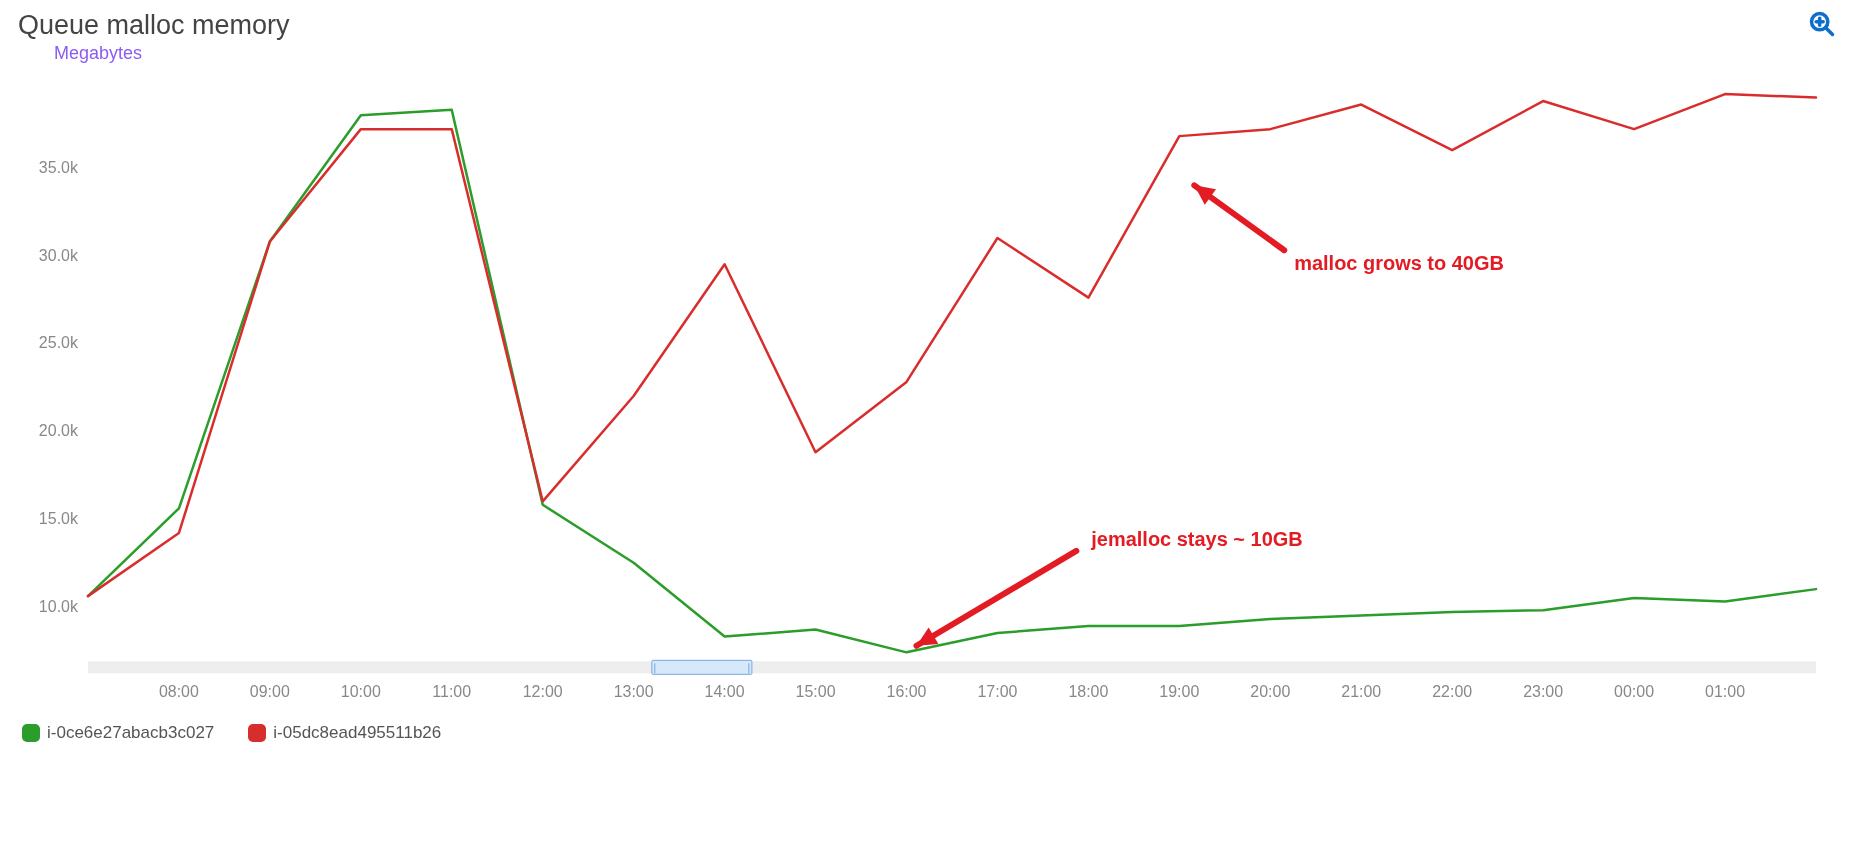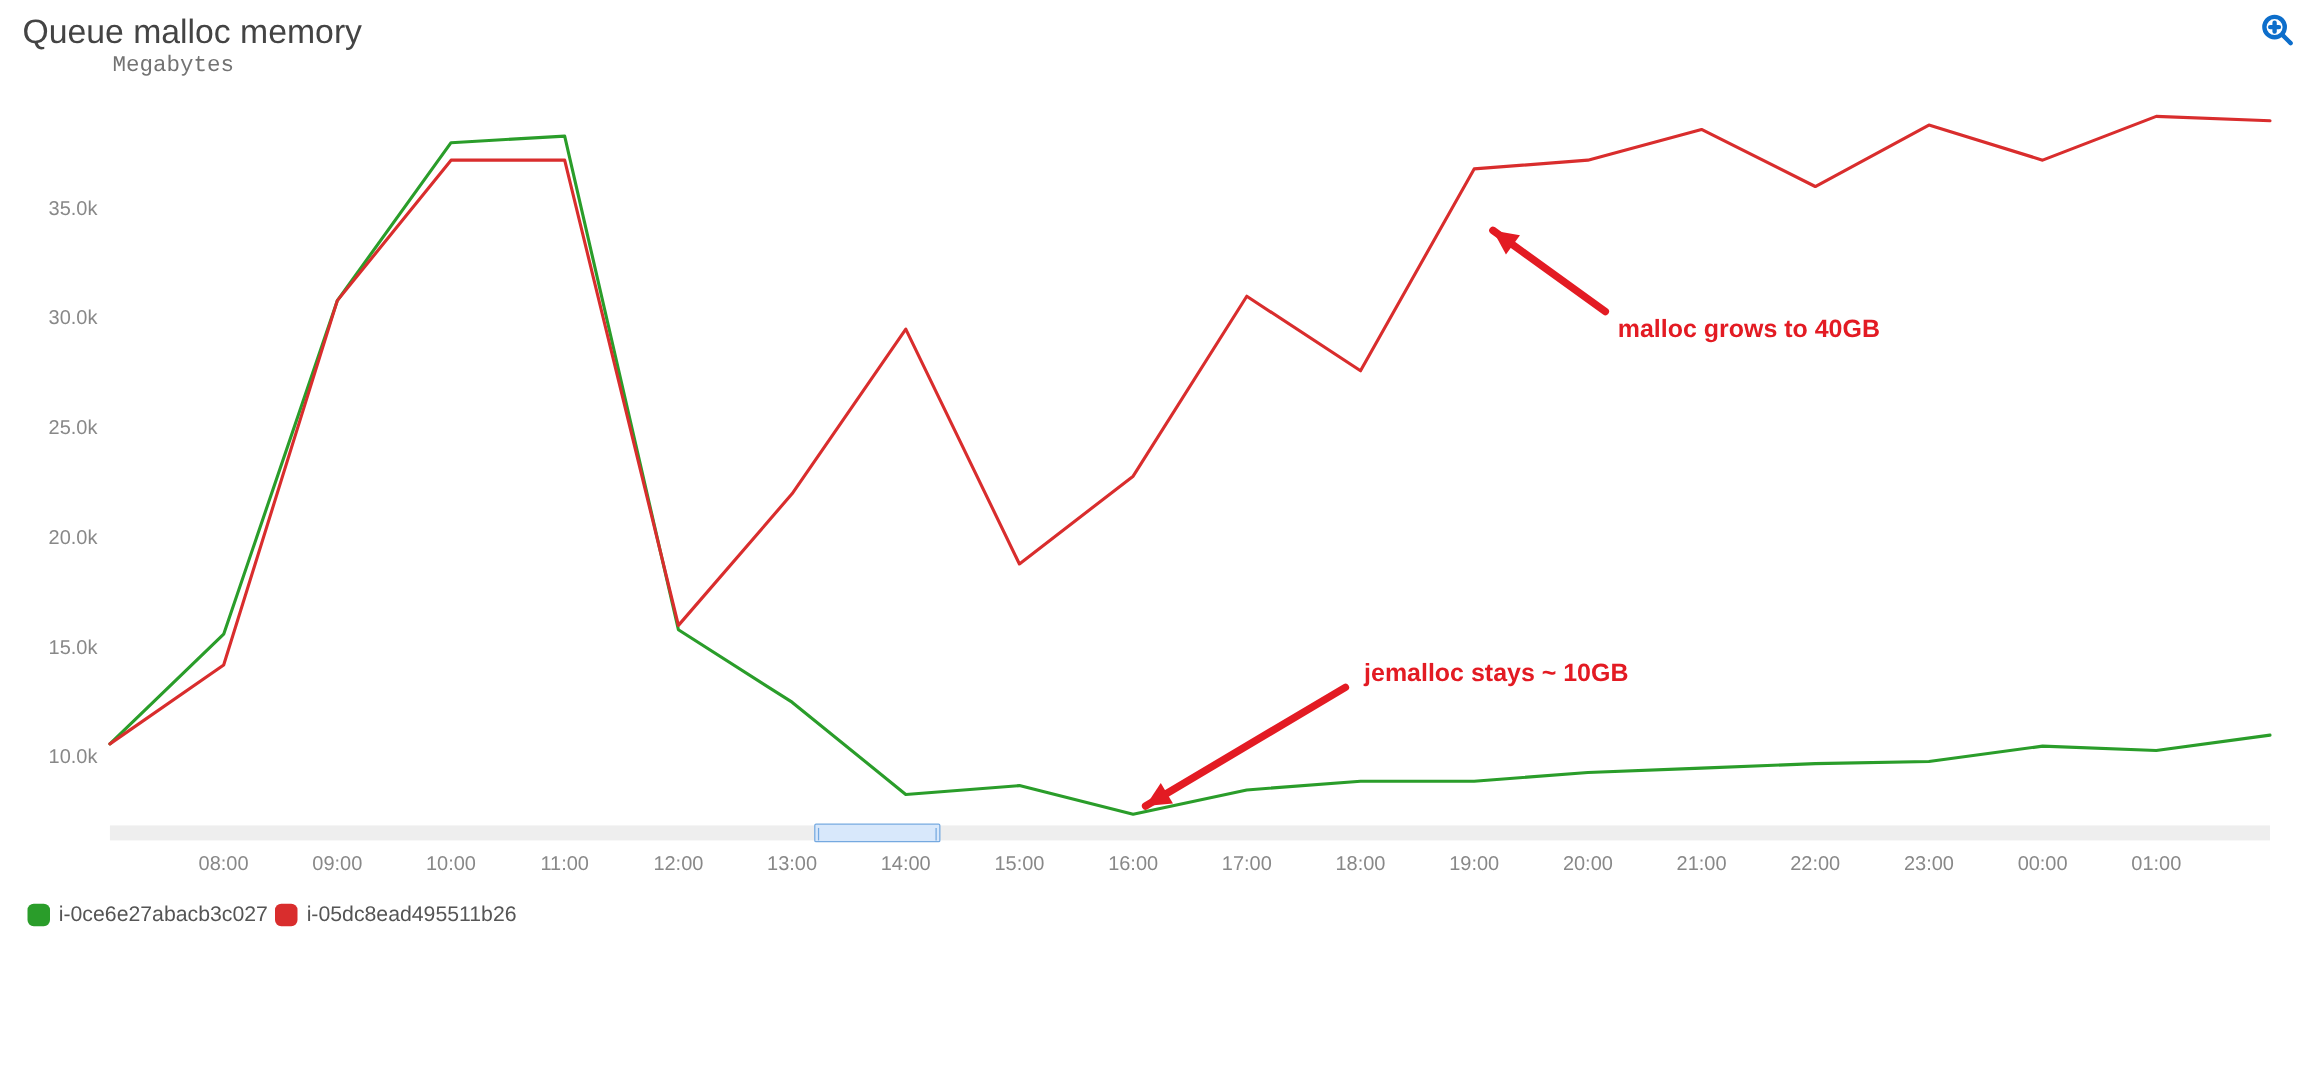--- a/index.html
+++ b/index.html
@@ -16,24 +16,23 @@
     align-items: flex-start;
   }
   .title {
     font-size: 27px;
     font-weight: 400;
     color: #444;
     margin: 0 0 2px 0;
   }
   .subtitle {
     font-size: 18px;
-    color: #737373;
-    margin-left: 72px;
+    color: #8b5cf6;
+    margin-left: 36px;
     margin-bottom: 6px;
-    font-family: Liberation Mono, monospace;
   }
   .zoom-icon {
     color: #0d6ecb;
     cursor: pointer;
   }
   .chart-wrap {
     position: relative;
     width: 100%;
   }
   svg.chart { display: block; width: 100%; }
@@ -45,21 +44,21 @@
   .annotation {
     font-size: 20px;
     font-weight: 700;
     fill: #e31b23;
     font-family: inherit;
   }
   .scrub-bar { fill: #eee; }
   .scrub-handle { fill: #d8e8fb; stroke: #75a9e0; stroke-width: 1; }
   .legend {
     display: flex;
-    gap: 6px;
+    gap: 34px;
     margin-top: 14px;
     padding-left: 4px;
   }
   .legend-item {
     display: flex;
     align-items: center;
     gap: 7px;
     font-size: 17px;
     color: #555;
   }

